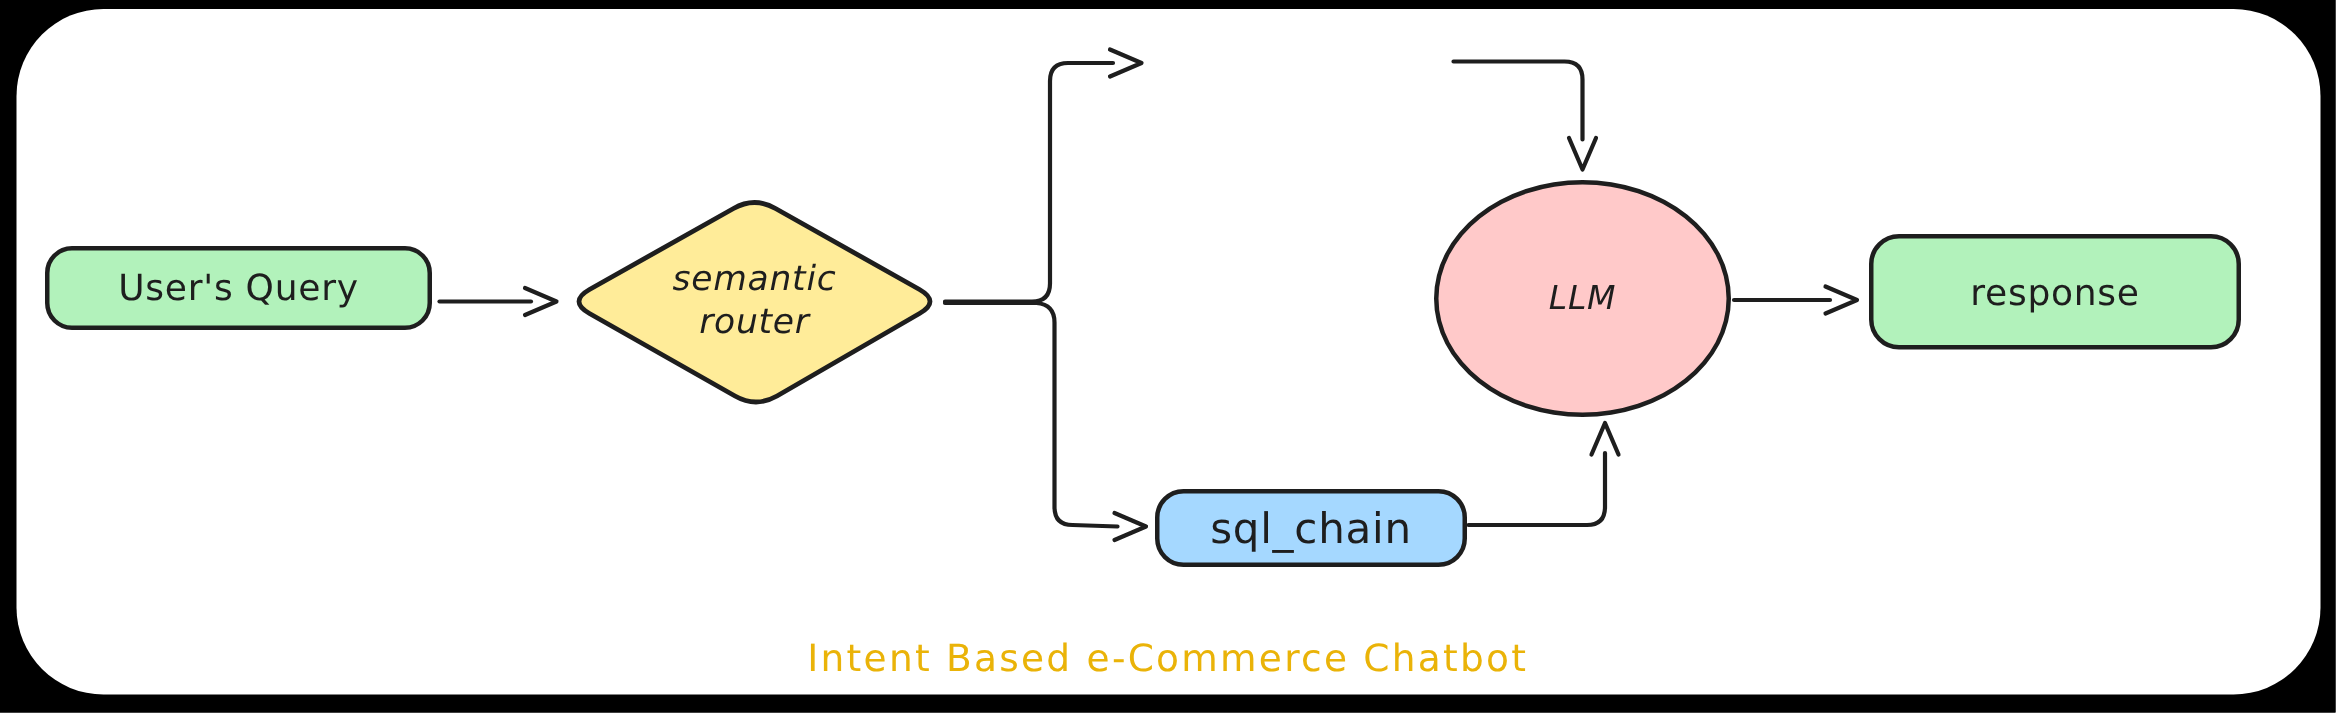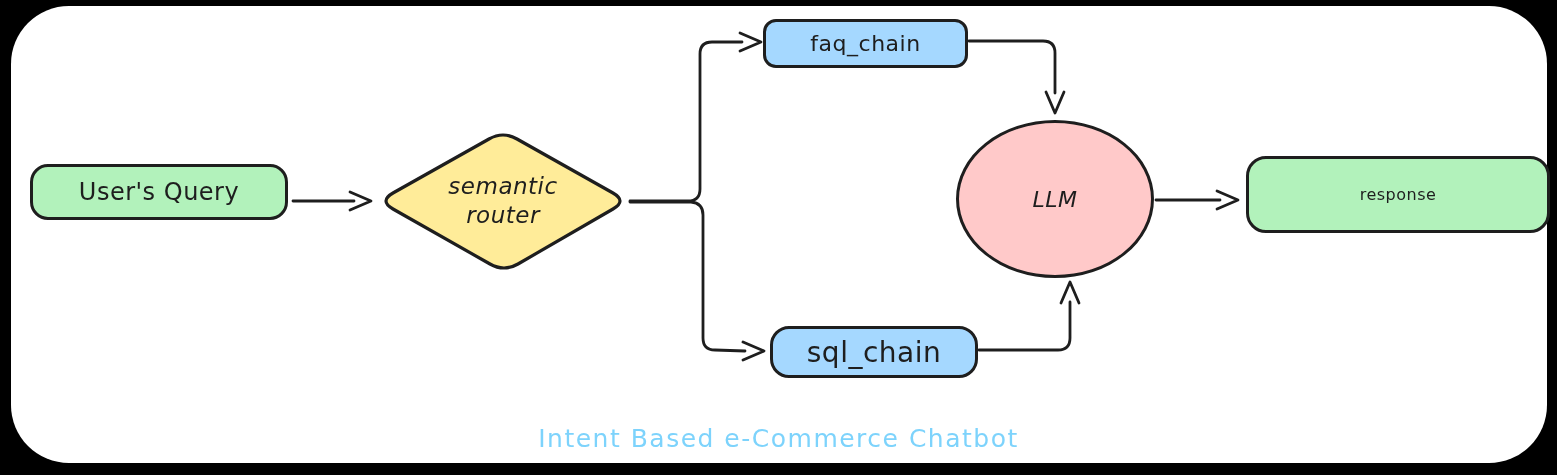--- a/index.html
+++ b/index.html
@@ -58,28 +58,28 @@
   .sql-chain {
     left: 770px; top: 326px; width: 208px; height: 52px;
     background: #a5d8ff; border-radius: 19px; font-size: 28px;
   }
   .llm {
     left: 956px; top: 120px; width: 198px; height: 158px;
     background: #ffc9c9; border: 3px solid #1e1e1e; border-radius: 50%;
     font-size: 22px; font-style: italic;
   }
   .response {
-    left: 1246px; top: 156px; width: 304px; height: 77px;
-    background: #b2f2bb; border-radius: 20px; font-size: 16px;
+    left: 1246px; top: 156px; width: 248px; height: 77px;
+    background: #b2f2bb; border-radius: 20px; font-size: 24px;
   }
   .caption {
     position: absolute;
     left: 0; top: 424px; width: 1557px;
     text-align: center;
-    color: #7dd3fc;
+    color: #eab308;
     font-size: 25px;
     letter-spacing: 1.5px;
   }
   .edge {
     stroke: #1e1e1e;
     stroke-width: 2.8;
     fill: none;
     stroke-linecap: round;
     stroke-linejoin: round;
   }
@@ -120,23 +120,20 @@
   </svg>
 
   <div class="node rect-node users-query">
     <span>User's Query</span>
   </div>
 
   <div class="node router-label">
     <span>semantic router</span>
   </div>
 
-  <div class="node rect-node faq-chain">
-    <span>faq_chain</span>
-  </div>
 
   <div class="node rect-node sql-chain">
     <span>sql_chain</span>
   </div>
 
   <div class="node llm">
     <span>LLM</span>
   </div>
 
   <div class="node rect-node response">

